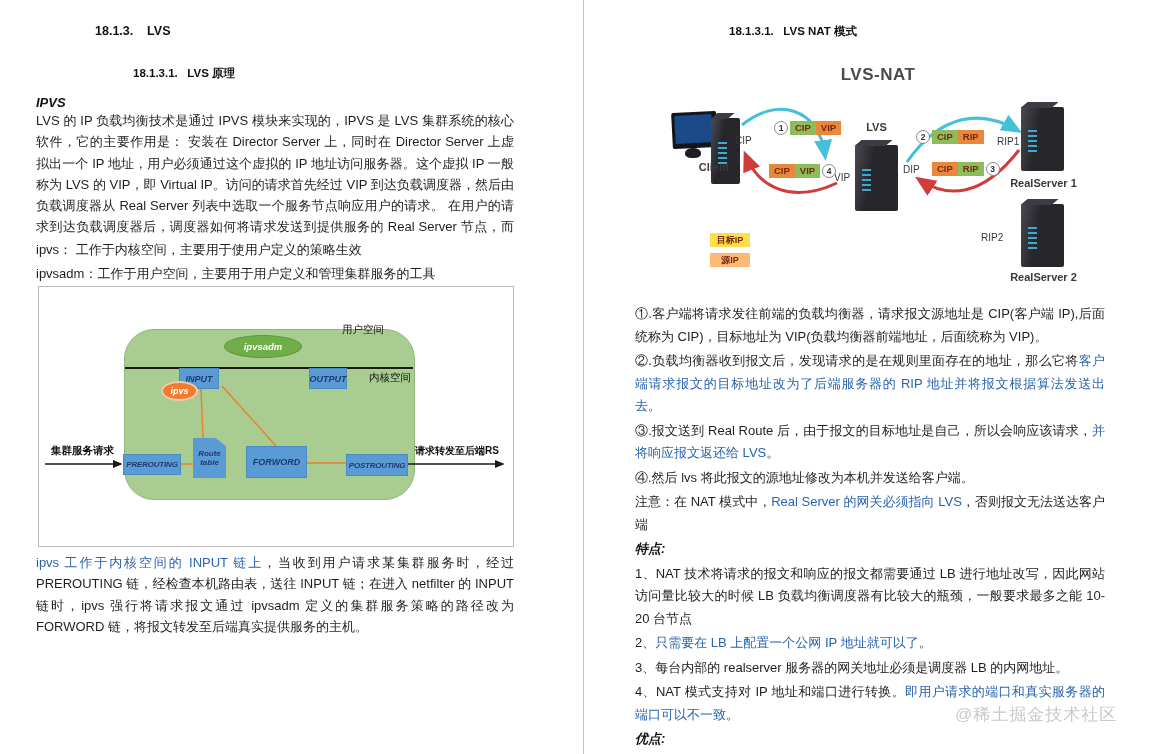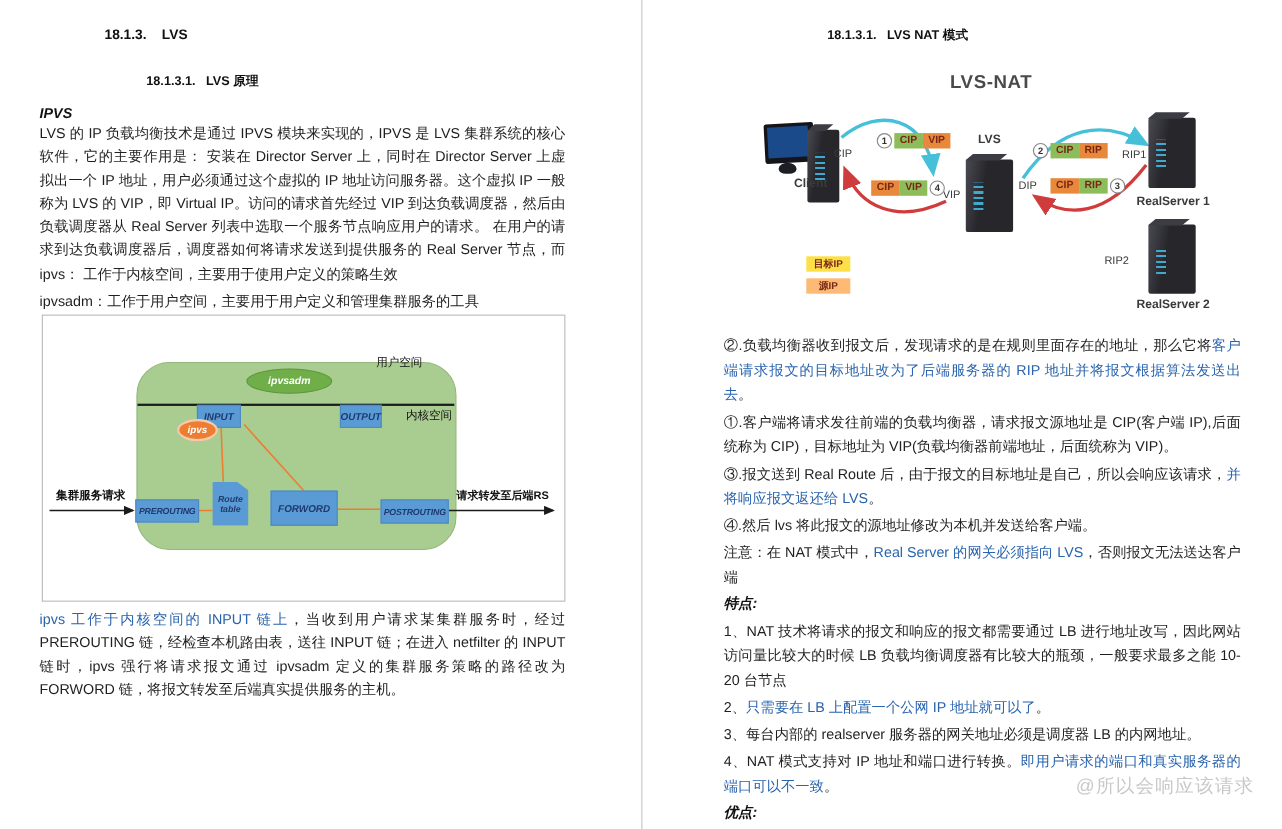--- a/index.html
+++ b/index.html
@@ -1,21 +1,21 @@
 <!DOCTYPE html>
 <html><head>
 <meta charset="utf-8">
 <style>
   html,body{margin:0;padding:0;background:#ffffff;}
   .canvas{position:relative;width:1165px;height:754px;background:#ffffff;overflow:hidden;
           font-family:"Liberation Sans",sans-serif;color:#1f1f1f;}
   .abs{position:absolute;}
   .page{position:absolute;top:0;height:754px;}
   #page-left{left:0;width:583px;}
-  #page-right{left:583px;width:582px;}
+  #page-right{left:560px;width:582px;}
   .divider{position:absolute;left:583px;top:0;width:1px;height:754px;background:#c3c3c3;}
 
   .h-section{font-weight:bold;font-size:12.5px;white-space:pre;color:#111;}
   .h-sub{font-weight:bold;font-size:11.5px;white-space:pre;color:#111;}
   .bi-head{font-weight:bold;font-style:italic;font-size:13px;color:#111;}
   .para{font-size:13px;line-height:21.3px;text-align:justify;}
   .line13{font-size:13px;line-height:21.3px;}
   .blue{color:#2a64ad;}
 
   
@@ -190,29 +190,29 @@
         <span class="pbox o">CIP</span>
         <span class="pbox g">RIP</span>
         <span class="pnum">3</span>
       </div>
 
       <div class="legend" style="left:83px;top:183px;background:#fde047;">目标IP</div>
       <div class="legend" style="left:83px;top:203px;background:#fdba74;">源IP</div>
     </div>
 
     <div class="right-col">
+      <p><span>①.客户端将请求发往前端的负载均衡器，请求报文源地址是 CIP(客户端 IP),后面统称为 CIP)，目标地址为 VIP(负载均衡器前端地址，后面统称为 VIP)。</span><span class="blue"></span><span></span></p>
       <p><span>②.负载均衡器收到报文后，发现请求的是在规则里面存在的地址，那么它将</span><span class="blue">客户端请求报文的目标地址改为了后端服务器的 RIP 地址并将报文根据算法发送出去</span><span>。</span></p>
-      <p><span>①.客户端将请求发往前端的负载均衡器，请求报文源地址是 CIP(客户端 IP),后面统称为 CIP)，目标地址为 VIP(负载均衡器前端地址，后面统称为 VIP)。</span><span class="blue"></span><span></span></p>
       <p><span>③.报文送到 Real Route 后，由于报文的目标地址是自己，所以会响应该请求，</span><span class="blue">并将响应报文返还给 LVS</span><span>。</span></p>
       <p><span>④.然后 lvs 将此报文的源地址修改为本机并发送给客户端。</span><span class="blue"></span><span></span></p>
       <p><span>注意：在 NAT 模式中，</span><span class="blue">Real Server 的网关必须指向 LVS</span><span>，否则报文无法送达客户端</span></p>
       <div class="bhead">特点:</div>
       <p><span>1、NAT 技术将请求的报文和响应的报文都需要通过 LB 进行地址改写，因此网站访问量比较大的时候 LB 负载均衡调度器有比较大的瓶颈，一般要求最多之能 10-20 台节点</span><span class="blue"></span><span></span></p>
       <p><span>2、</span><span class="blue">只需要在 LB 上配置一个公网 IP 地址就可以了</span><span>。</span></p>
       <p><span>3、每台内部的 realserver 服务器的网关地址必须是调度器 LB 的内网地址。</span><span class="blue"></span><span></span></p>
       <p><span>4、NAT 模式支持对 IP 地址和端口进行转换。</span><span class="blue">即用户请求的端口和真实服务器的端口可以不一致</span><span>。</span></p>
       <div class="bhead">优点:</div>
 
     </div>
 
-    <div class="watermark" style="left:395px;top:703px;">@所以会响应该请求</div>
+    <div class="watermark" style="left:395px;top:703px;">@稀土掘金技术社区</div>
   </div>
 </div>
 
 </body></html>

